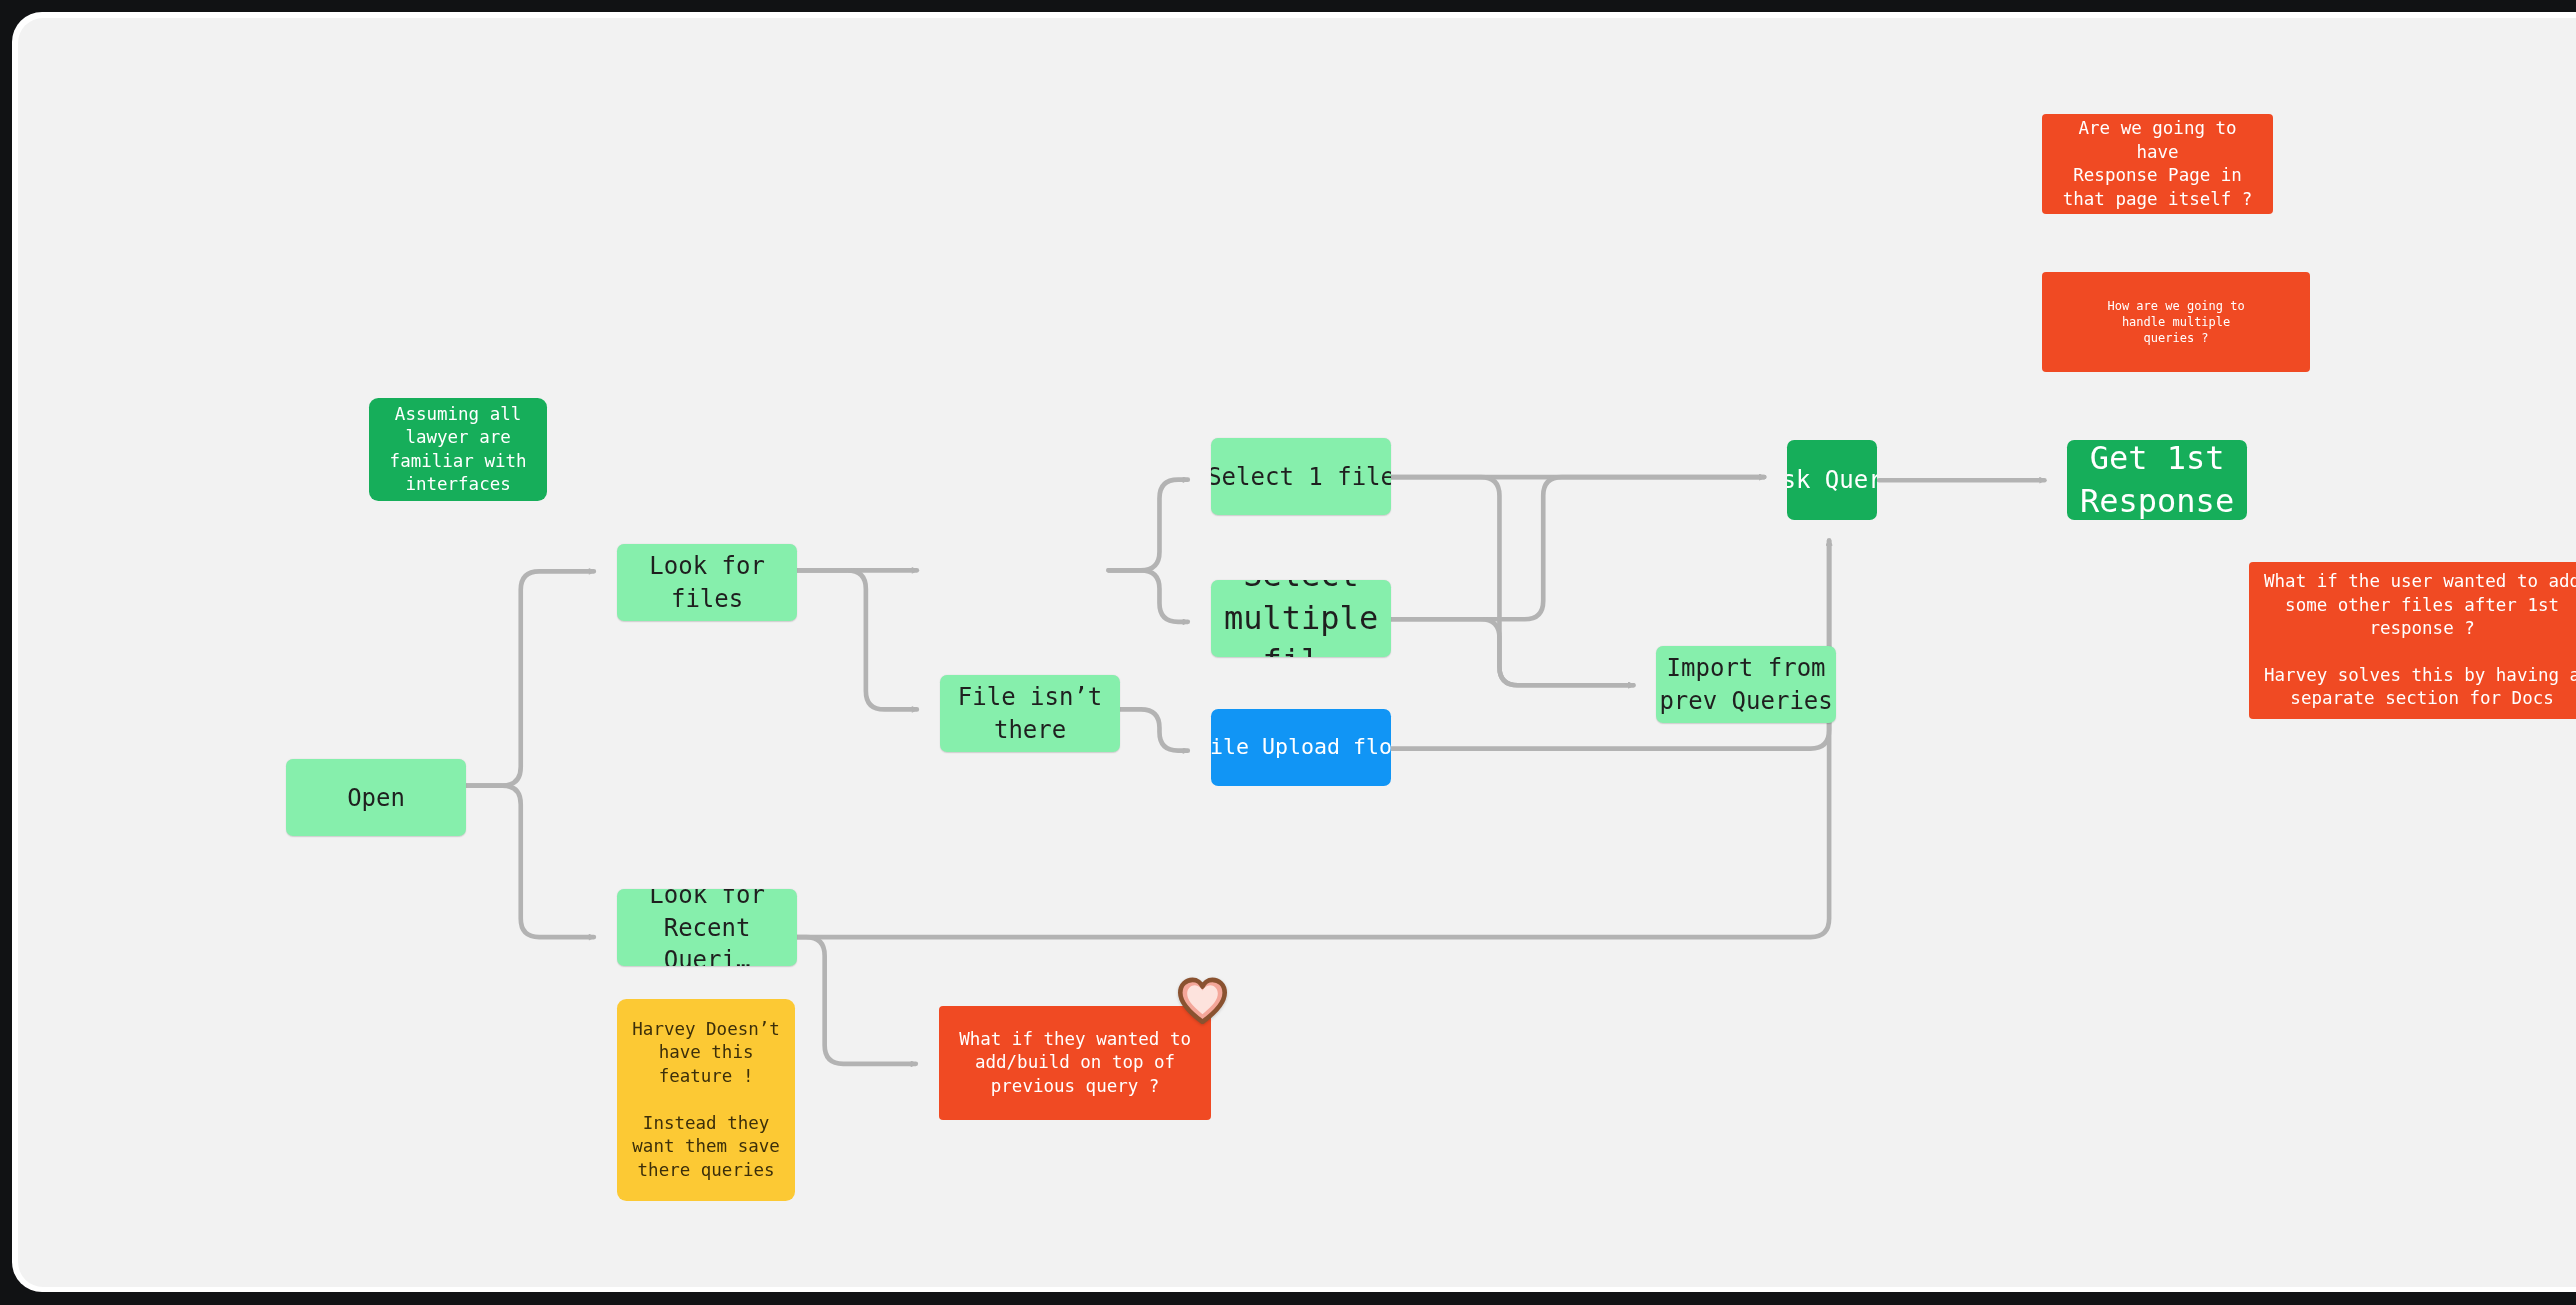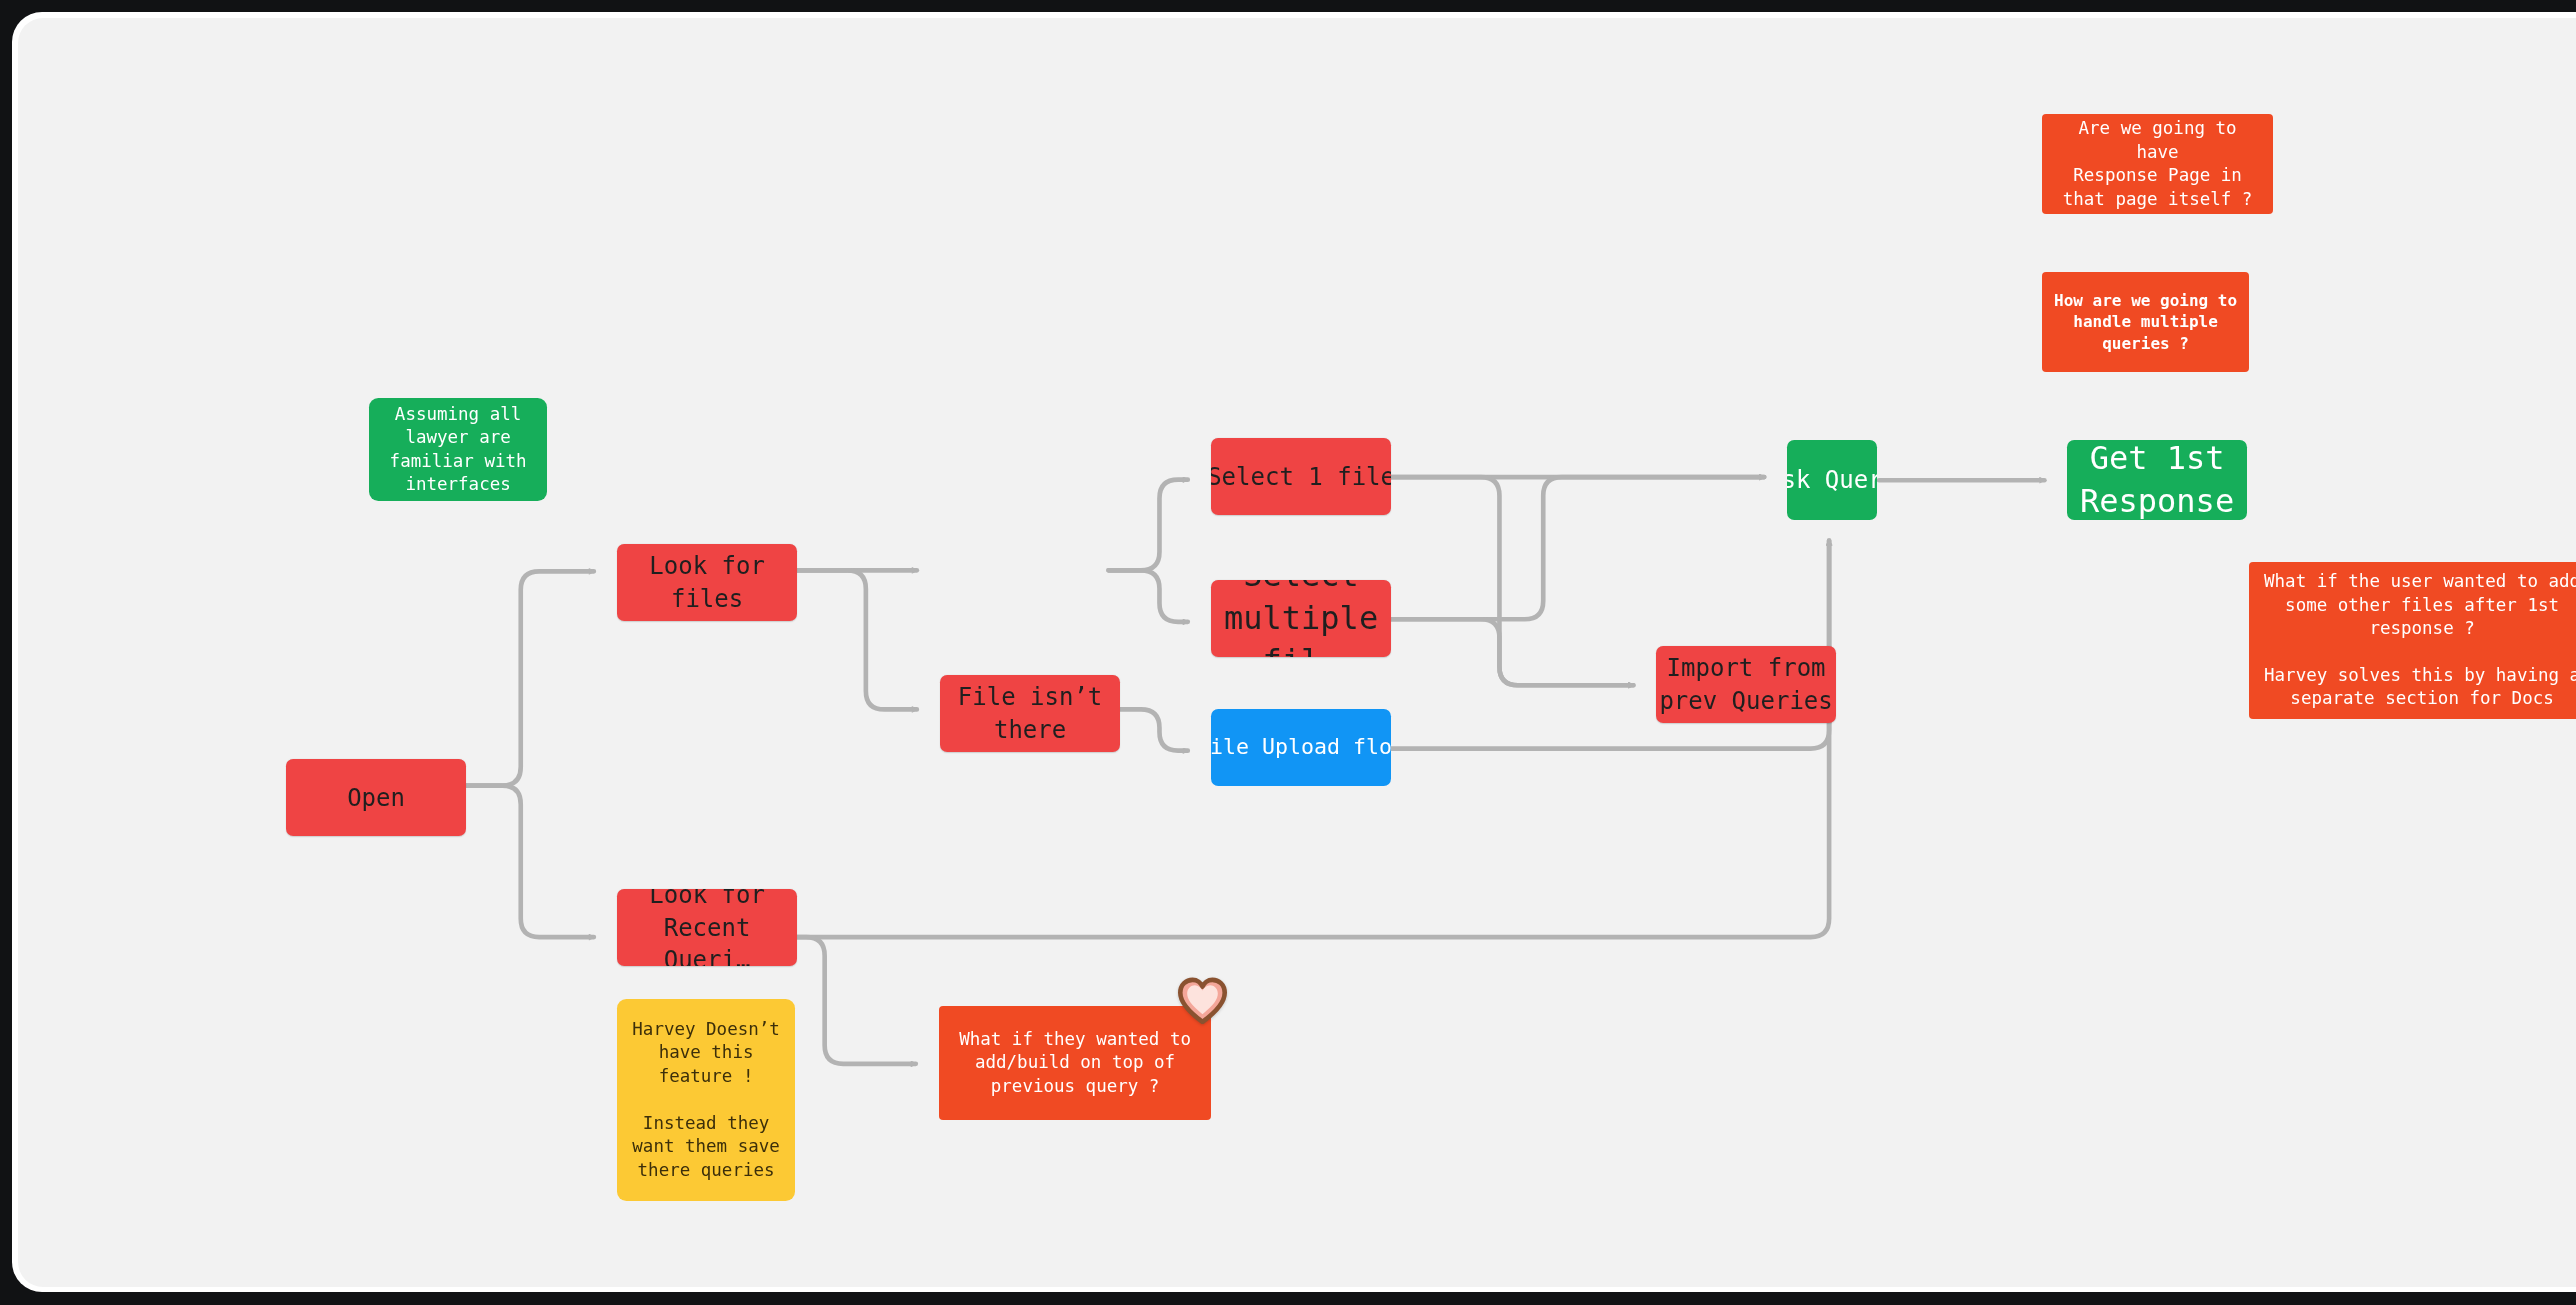--- a/index.html
+++ b/index.html
@@ -17,21 +17,21 @@
   #edges{position:absolute; left:0; top:0; width:2728px; height:1269px; pointer-events:none;}
 
   .node{
     position:absolute; box-sizing:border-box;
     display:flex; align-items:center; justify-content:center; text-align:center;
     border-radius:7.2px;
     font-family:"DejaVu Sans Mono","Liberation Mono",monospace;
     white-space:pre-line; overflow:hidden;
   }
   .plain{
-    background:#ef4444; color:#1f1f1f;
+    background:#86efac; color:#1f1f1f;
     box-shadow:0 0.5px 1.5px rgba(0,0,0,.10), 0 0.5px 1px rgba(0,0,0,.06);
   }
   .green{background:#16ae5a; color:#ffffff;}
   .blue {background:#1195f5; color:#ffffff;}
   .note-red{background:#f04a23; color:#ffffff; border-radius:4px;}
   .note-yellow{background:#fcc934; color:#3c2f0a; border-radius:9.3px;}
   .note-green{background:#16ae5a; color:#ffffff; border-radius:9.3px;justify-content:center;}
 
   .lbl{display:block; line-height:1.34;}
 
@@ -46,21 +46,21 @@
   #n-select1       {left:1193px; top:420px;  width:180px;  height:77px; font-size:24px;}
   #n-selectmulti   {left:1193px; top:562px; width:180px;  height:77px; font-size:32px;}
   #n-fileupload    {left:1193px; top:691px; width:180px;  height:77px; font-size:21.6px;}
   #n-importprev    {left:1638px; top:628px; width:180px;  height:77px; font-size:24px;}
   #n-askquery      {left:1769px; top:422px;  width:90px;  height:80px; font-size:24px;}
   #n-getresp       {left:2049px; top:422px;  width:180px;  height:80px; font-size:32px;}
 
   
   #note-assume     {left:351px;  top:380px;  width:178px;  height:103px; font-size:17.5px; padding:5.2px 9.3px;}
   #note-resp       {left:2024px; top:96px;  width:231px;  height:100px; font-size:17.5px; padding:5.2px 11.3px;}
-  #note-multi      {left:2024px; top:254px;  width:207px;  height:100px; font-size:16px; padding:5.2px 11.3px;font-weight:bold;}
+  #note-multi      {left:2024px; top:254px;  width:268px;  height:100px; font-size:12px; padding:5.2px 11.3px;}
   #note-docs       {left:2231px; top:544px; width:346px;  height:157px; font-size:17.5px; padding:7.2px 13.4px;}
   #note-harvey     {left:599px; top:981px; width:178px;  height:202px; font-size:17.5px; padding:7.2px 9.3px;}
   #note-prevq      {left:921px; top:988px; width:272px;  height:114px; font-size:17.5px; padding:5.2px 13.4px;}
 
   #heart{
     position:absolute; left:1160px; top:959px; width:49px; height:47px;
     filter: drop-shadow(0 1px 1.5px rgba(0,0,0,.18));
   }
 </style>
 </head>

